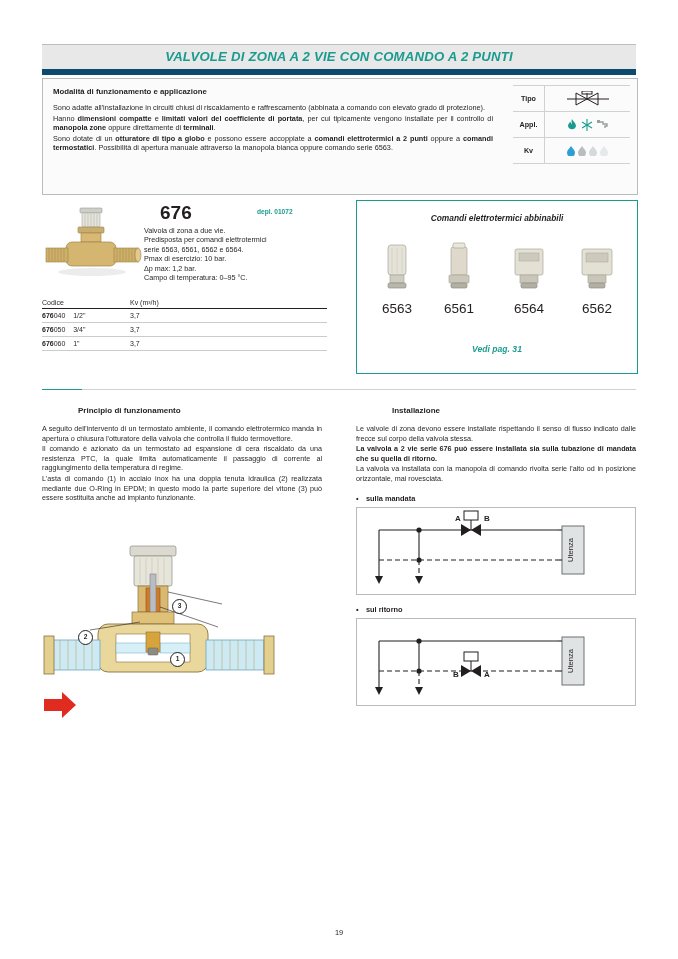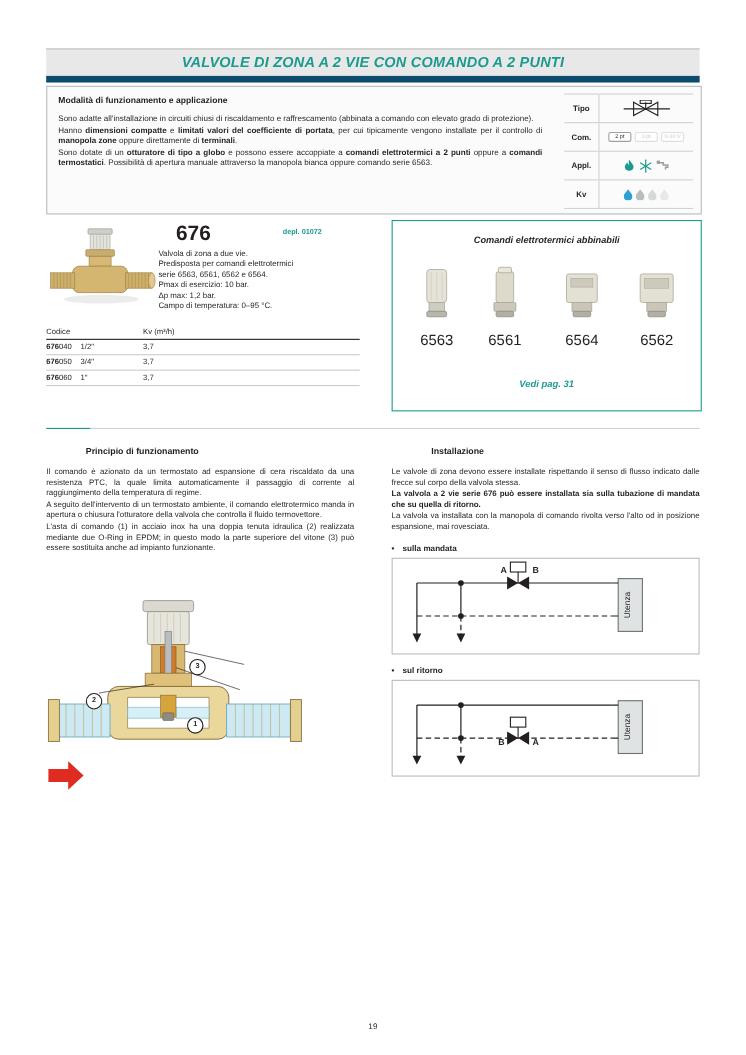--- a/index.html
+++ b/index.html
@@ -161,28 +161,20 @@
       <div class="spec-row">
         <div class="spec-label">Tipo</div>
         <div class="spec-val">
           <svg class="valve-sym" width="44" height="16" viewBox="0 0 44 16">
             <line x1="1" y1="8" x2="43" y2="8" stroke="#231f20" stroke-width="1"></line>
             <polygon points="10,2 10,14 21,8" fill="none" stroke="#231f20" stroke-width="1"></polygon>
             <polygon points="32,2 32,14 21,8" fill="none" stroke="#231f20" stroke-width="1"></polygon>
             <line x1="21" y1="8" x2="21" y2="2" stroke="#231f20" stroke-width="1"></line>
             <rect x="16" y="0" width="10" height="3" fill="none" stroke="#231f20" stroke-width="1"></rect>
           </svg>
-        </div>
-      </div>
-      <div class="spec-row">
-        <div class="spec-label">Com.</div>
-        <div class="spec-val">
-          <span class="pill">2 pt</span>
-          <span class="pill ghost">3 pt</span>
-          <span class="pill ghost">0-10 V</span>
         </div>
       </div>
       <div class="spec-row">
         <div class="spec-label">Appl.</div>
         <div class="spec-val">
           <svg width="12" height="14" viewBox="0 0 12 14">
             <path d="M6 1 C7.5 4 10 5 10 8.3 A4.2 4.2 0 0 1 2 8.3 C2 5.6 3.6 5.2 4.2 3.4 C4.6 5.2 6 5.4 6 7 C6 5.1 5 3.3 6 1 Z" fill="#1b9b8f"></path>
           </svg>
           <svg width="12" height="14" viewBox="0 0 12 14">
             <g stroke="#1b9b8f" stroke-width="1.1" fill="none">
@@ -339,22 +331,22 @@
     </div>
 
     <div class="vedi">Vedi pag. 31</div>
   </div>
 
   <div class="divider teal-left"></div>
 
   <div class="colL">
     <div class="coltitle">Principio di funzionamento</div>
     <div class="colbody">
+      <p>A seguito dell'intervento di un termostato ambiente, il comando elettrotermico manda in apertura o chiusura l'otturatore della valvola che controlla il fluido termovettore.</p>
       <p>Il comando è azionato da un termostato ad espansione di cera riscaldato da una resistenza PTC, la quale limita automaticamente il passaggio di corrente al raggiungimento della temperatura di regime.</p>
-      <p>A seguito dell'intervento di un termostato ambiente, il comando elettrotermico manda in apertura o chiusura l'otturatore della valvola che controlla il fluido termovettore.</p>
       <p>L'asta di comando (1) in acciaio inox ha una doppia tenuta idraulica (2) realizzata mediante due O-Ring in EPDM; in questo modo la parte superiore del vitone (3) può essere sostituita anche ad impianto funzionante.</p>
     </div>
   </div>
 
   <svg class="cut-img" width="255" height="195" viewBox="0 0 255 195">
 
     <rect x="88" y="2" width="46" height="10" rx="2" fill="#dcdad0" stroke="#8e8c82" stroke-width=".7"></rect>
     <rect x="92" y="12" width="38" height="30" rx="2" fill="#e7e5da" stroke="#8e8c82" stroke-width=".7"></rect>
     <g stroke="#c9c7bb" stroke-width=".7">
       <line x1="98" y1="14" x2="98" y2="40"></line>
@@ -411,21 +403,21 @@
   </svg>
   <div class="callout" style="left:170px;top:652px;">1</div>
   <div class="callout" style="left:78px;top:630px;">2</div>
   <div class="callout" style="left:172px;top:599px;">3</div>
 
   <div class="colR">
     <div class="coltitle">Installazione</div>
     <div class="colbody">
       <p>Le valvole di zona devono essere installate rispettando il senso di flusso indicato dalle frecce sul corpo della valvola stessa.</p>
       <p><b>La valvola a 2 vie serie 676 può essere installata sia sulla tubazione di mandata che su quella di ritorno.</b></p>
-      <p>La valvola va installata con la manopola di comando rivolta verso l'alto od in posizione espansione, mai rovesciata.</p>
+      <p>La valvola va installata con la manopola di comando rivolta serie l'alto od in posizione orizzontale, mai rovesciata.</p>
     </div>
 
     <div class="bullet">sulla mandata</div>
     <div class="schem">
       <svg width="278" height="86" viewBox="0 0 278 86">
 
         <line x1="22" y1="22" x2="200" y2="22" stroke="#231f20" stroke-width="1.1"></line>
 
         <line x1="22" y1="52" x2="200" y2="52" stroke="#231f20" stroke-width="1.1" stroke-dasharray="5,3"></line>
 

